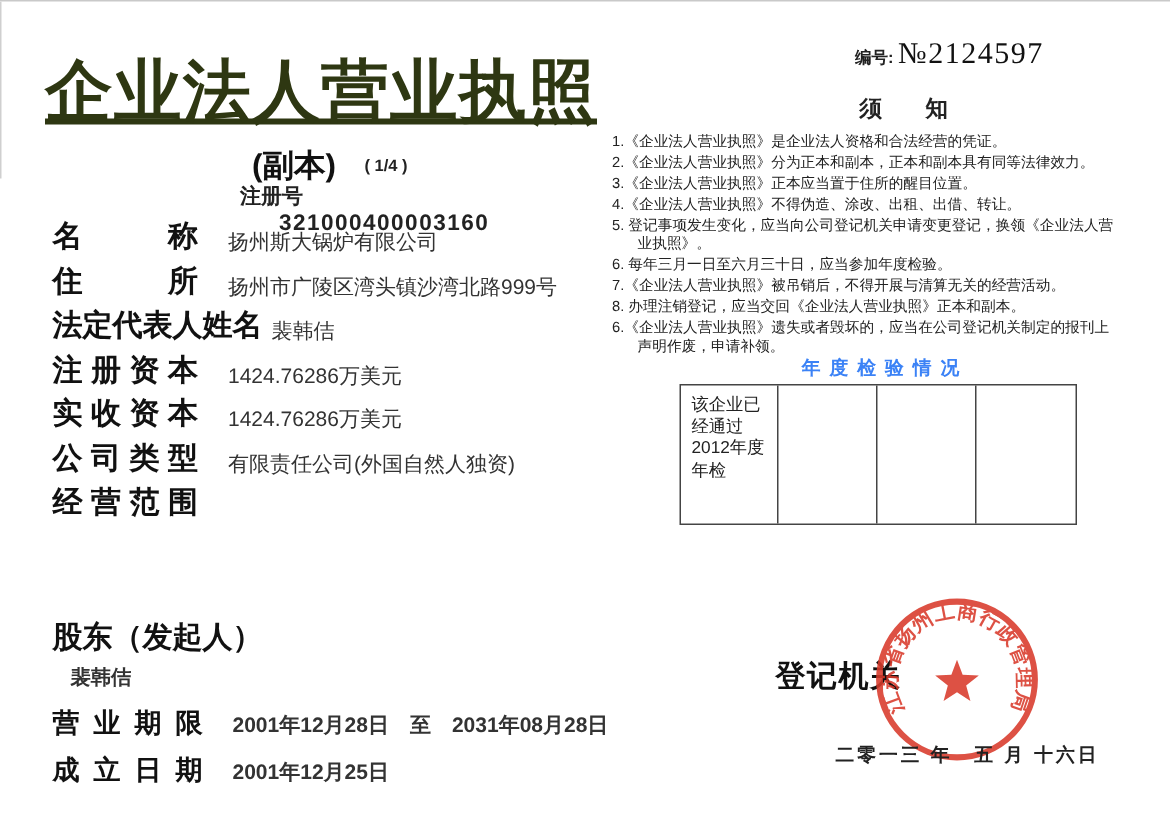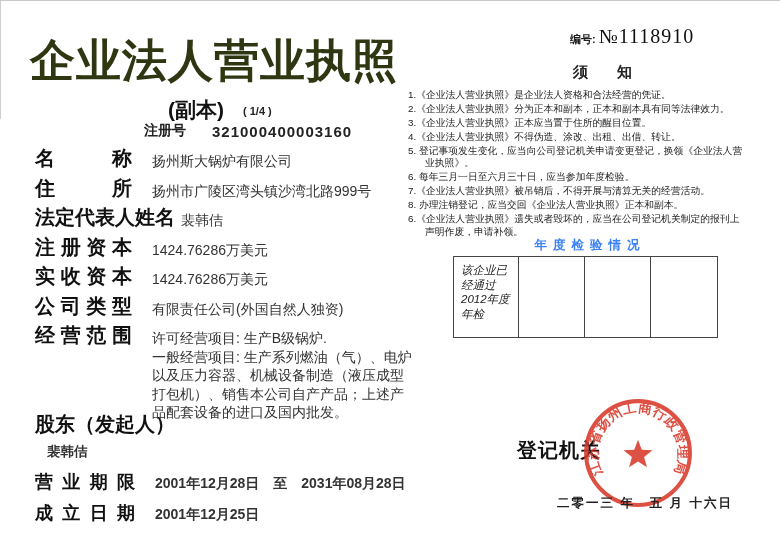--- a/index.html
+++ b/index.html
@@ -15,24 +15,25 @@
     content:""; position:absolute; left:0; top:0; width:1px; height:118px;
     background:#cfcfcf;
   }
   .abs { position:absolute; }
 
   
   .doc-title{
     left:30px; top:30px; width:356px; text-align:right;
     font-size:45px; font-weight:bold; color:#2e3712; letter-spacing:1px;
     white-space:nowrap;
+    text-decoration:underline;
   }
   .doc-subtitle{ left:168px; top:95px; font-size:21px; font-weight:bold; color:#111; }
   .doc-page-indicator{ left:243px; top:104px; font-size:11px; font-weight:bold; color:#222; }
-  .regno-row{ left:144px; top:121px; display:flex; align-items:flex-end; }
+  .regno-row{ left:160px; top:121px; display:flex; align-items:flex-start;flex-direction:column; }
   .regno-label{ font-size:14px; font-weight:bold; color:#222; }
   .regno-value{ font-size:15px; font-weight:bold; color:#222; margin-left:26px; letter-spacing:1px; }
 
   .fields{ left:35px; top:147px; width:382px; }
   .field-row{ display:flex; align-items:flex-start; margin-bottom:7px; }
   .field-label{
     font-size:20px; font-weight:bold; color:#111; line-height:21px;
     white-space:nowrap;
   }
   .js-spread{ display:inline-flex; justify-content:space-between; min-width:97px; }
@@ -66,24 +67,23 @@
   .notice-item{
     font-size:9.8px; line-height:12.4px; color:#222; margin-bottom:1.6px;
     padding-left:17px; text-indent:-17px; font-weight:500;
   }
   .inspection-heading{
     left:430px; top:236px; width:314px; text-align:center;
     font-size:12.5px; font-weight:bold; color:#3b82f6;
     letter-spacing:6px; text-indent:6px;
   }
   .inspection-table{
-    left:453px; top:255px; width:265px; height:82px;
+    left:453px; top:255px; width:265px; height:94px;
     display:grid; grid-template-columns:65px 66px 66px 1fr;
     border:1px solid #444;
-    font-style:italic;
   }
   .inspection-cell{
     border-right:1px solid #444;
     font-size:11.5px; line-height:14.5px; color:#222;
     padding:6px 3px 0 7px; white-space:pre-line;
   }
   .inspection-cell:last-child{ border-right:none; }
 
   .authority-label{ left:517px; top:436px; font-size:20px; font-weight:bold; color:#111; letter-spacing:1px; }
   .stamp{ left:581px; top:395px; width:114px; height:114px; opacity:0.88; }
@@ -155,24 +155,20 @@
       </span>
     <span class="field-value">有限责任公司(外国自然人独资)</span>
   </div>
   <div class="field-row">
     <span class="field-label js-spread">
         <span>经</span>
         <span>营</span>
         <span>范</span>
         <span>围</span>
       </span>
-    <span class="field-value">
-      <span class="vline">许可经营项目: 生产B级锅炉.</span>
-      <span class="vline">一般经营项目: 生产系列燃油（气）、电炉以及压力容器、机械设备制造（液压成型打包机）、销售本公司自产产品；上述产品配套设备的进口及国内批发。</span>
-    </span>
   </div>
 </div>
 
 <div class="abs shareholder-heading">股东（发起人）</div>
 <div class="abs shareholder-name">裴韩佶</div>
 
 <div class="abs dates">
   <div class="date-row">
     <span class="date-label js-spread">
         <span>营</span>
@@ -188,21 +184,21 @@
         <span>立</span>
         <span>日</span>
         <span>期</span>
       </span>
     <span class="date-value">2001年12月25日</span>
   </div>
 </div>
 
 <div class="abs serial-row">
   <span class="serial-label">编号:</span>
-  <span class="serial-number">№1118910</span>
+  <span class="serial-number">№2124597</span>
 </div>
 
 <div class="abs notice-heading js-spread">
     <span>须</span>
     <span>知</span>
   </div>
 
 <div class="abs notice-list">
   <div class="notice-item">1.《企业法人营业执照》是企业法人资格和合法经营的凭证。</div>
   <div class="notice-item">2.《企业法人营业执照》分为正本和副本，正本和副本具有同等法律效力。</div>

